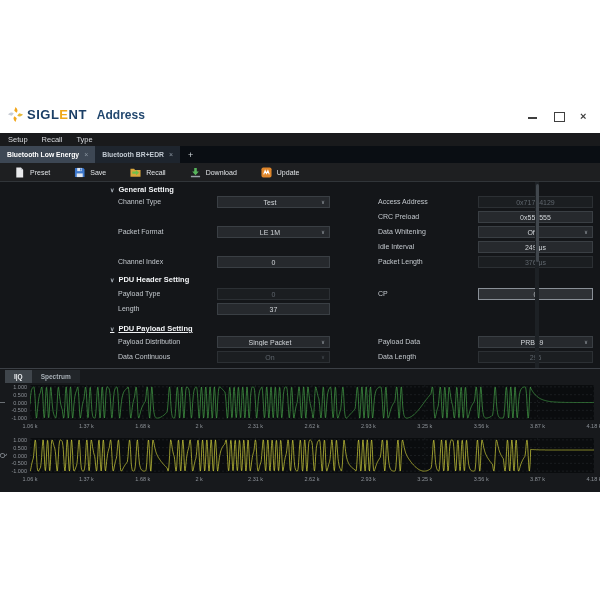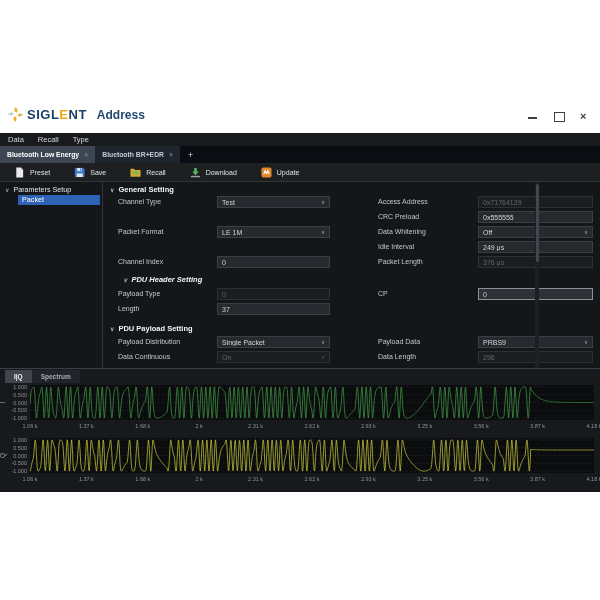--- a/index.html
+++ b/index.html
@@ -39,21 +39,21 @@
   .tbtn svg { width:11px; height:11px; }
   .tbtn span { color:#e0e3e6; font-size:7px; }
 
   
   .content { position:absolute; left:0; top:82px; width:600px; height:186px; background:#141619; }
   .sidebar { position:absolute; left:0; top:0; width:103px; height:186px; border-right:1px solid #33373c; }
   .treechev { color:#aab2ba; font-size:6px; }
   .treeroot { position:absolute; left:5px; top:3px; display:flex; gap:4px; align-items:center; color:#e4e7ea; font-size:7.2px; }
   .treeitem { position:absolute; left:18px; top:13px; width:82px; height:10px; background:#2d62b5; color:#fff; font-size:7.2px; line-height:10px; padding-left:4px; }
 
-  .formarea { position:absolute; left:104px; top:0; width:435px; height:186px; }
+  .formarea { position:absolute; left:104px; top:0; width:435px; height:186px;text-align:center; }
   .sechdr { position:absolute; display:flex; align-items:center; gap:4px; color:#f2f4f6; font-size:7.5px; font-weight:bold; }
   .flabel { position:absolute; color:#c3c8cd; font-size:7px; line-height:12px; height:12px; }
   .ctl { position:absolute; height:12px; font-size:7px; display:flex; align-items:center; padding:0 4px; }
   .ctl .cval { flex:1; white-space:nowrap; overflow:hidden; }
   .ctl .chev { font-size:5.5px; color:#9aa1a8; margin-left:3px; }
   .ctl.en { background:#26292d; border:1px solid #3a3f44; color:#d2d6da; }
   .ctl.dis { background:#1b1e21; border:1px solid #2c3034; color:#5f666d; }
   .ctl.dis .chev { color:#4a5056; }
   .ctl.foc { background:#2e3135; border:1px solid #8a9097; color:#c6cacf; }
   .fscroll { position:absolute; right:0; top:0; width:4px; height:186px; background:#1d2125; }
@@ -89,21 +89,21 @@
         <span class="app">Address</span>
       </div>
       <div class="winctl">
         <span class="wc wc-min"></span>
         <span class="wc wc-max"></span>
         <span class="wc wc-close">×</span>
       </div>
     </div>
 
     <div class="menubar">
-      <span>Data</span>
+      <span>Setup</span>
       <span>Recall</span>
       <span>Type</span>
     </div>
 
     <div class="tabbar">
       <div class="dtab active">
         <span class="tl">Bluetooth Low Energy</span>
         <span class="tx">×</span>
       </div>
       <div class="dtab inactive">
@@ -147,27 +147,20 @@
       <div class="tbtn">
         <svg viewBox="0 0 12 12">
             <rect x="0.5" y="0.5" width="11" height="11" rx="2" fill="#e0862a"></rect>
             <path d="M3 8 L4.5 4 L6 7 L7.5 4 L9 8" stroke="#fff" stroke-width="1.2" fill="none"></path>
           </svg>
         <span>Update</span>
       </div>
     </div>
 
     <div class="content">
-      <div class="sidebar">
-        <div class="treeroot">
-          <span class="treechev">∨</span>
-          <span>Parameters Setup</span>
-        </div>
-        <div class="treeitem">Packet</div>
-      </div>
 
       <div class="formarea">
 
         <div class="sechdr" style="left:6px; top:3px;">
           <span class="treechev">∨</span>
           <span>General Setting</span>
         </div>
         <span class="flabel" style="left:14px; top:14px;">Channel Type</span>
         <div class="ctl en" style="left:113px; top:14px; width:113px;">
           <span class="cval">Test</span>
@@ -197,38 +190,38 @@
         </div>
         <span class="flabel" style="left:274px; top:59px;">Idle Interval</span>
         <div class="ctl en" style="left:374px; top:59px; width:115px;">
           <span class="cval">249 μs</span>
         </div>
         <span class="flabel" style="left:274px; top:74px;">Packet Length</span>
         <div class="ctl dis" style="left:374px; top:74px; width:115px;">
           <span class="cval">376 μs</span>
         </div>
 
-        <div class="sechdr" style="left:19px; top:93px;font-style:italic;">
+        <div class="sechdr" style="left:6px; top:93px;">
           <span class="treechev">∨</span>
           <span>PDU Header Setting</span>
         </div>
         <span class="flabel" style="left:14px; top:106px;">Payload Type</span>
         <div class="ctl dis" style="left:113px; top:106px; width:113px;">
           <span class="cval">0</span>
         </div>
         <span class="flabel" style="left:14px; top:121px;">Length</span>
         <div class="ctl en" style="left:113px; top:121px; width:113px;">
           <span class="cval">37</span>
         </div>
         <span class="flabel" style="left:274px; top:106px;">CP</span>
         <div class="ctl foc" style="left:374px; top:106px; width:115px;">
           <span class="cval">0</span>
         </div>
 
-        <div class="sechdr" style="left:6px; top:142px;">
+        <div class="sechdr" style="left:6px; top:142px;text-decoration:underline;">
           <span class="treechev">∨</span>
           <span>PDU Payload Setting</span>
         </div>
         <span class="flabel" style="left:14px; top:154px;">Payload Distribution</span>
         <div class="ctl en" style="left:113px; top:154px; width:113px;">
           <span class="cval">Single Packet</span>
             <span class="chev">∨</span>
         </div>
         <span class="flabel" style="left:14px; top:169px;">Data Continuous</span>
         <div class="ctl dis" style="left:113px; top:169px; width:113px;">

